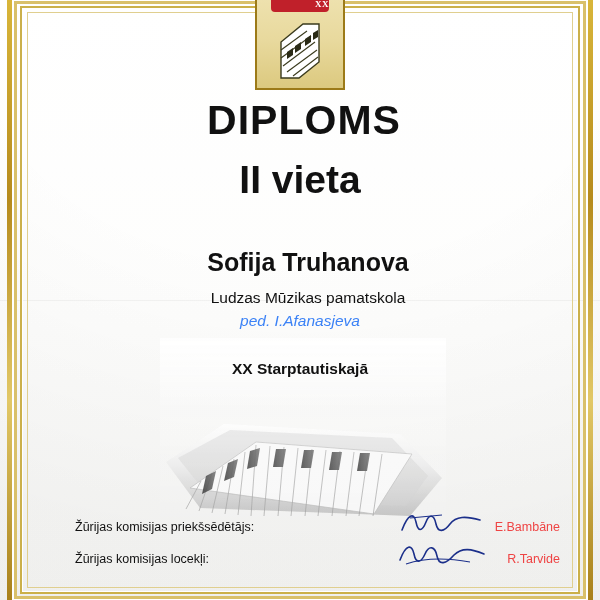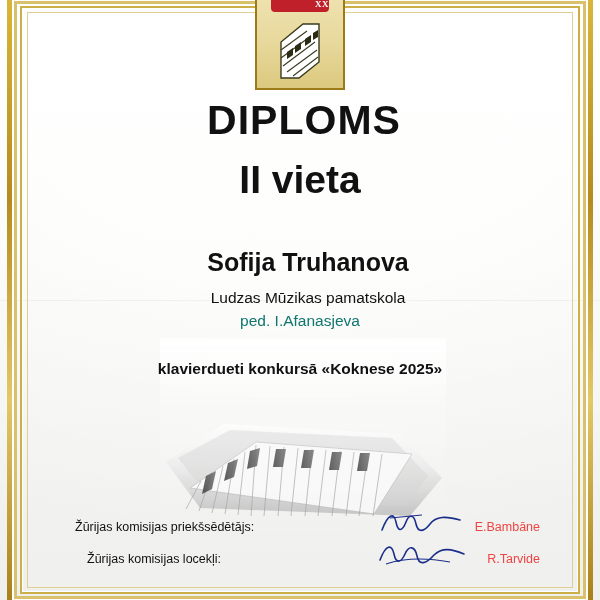--- a/index.html
+++ b/index.html
@@ -155,21 +155,22 @@
     left: 16px; right: 0;
     top: 289px;
     font-size: 15.5px;
     color: #111111;
   }
   .teacher {
     position: absolute;
     left: 0; right: 0;
     top: 312px;
     font-size: 15.5px;
-    color: #0f766e;
+    color: #3b82f6;
+    font-style: italic;
   }
 
   .event {
     position: absolute;
     left: 60px;
     right: 60px;
     top: 358px;
     font-weight: bold;
     font-size: 15.5px;
     line-height: 22px;
@@ -179,26 +180,26 @@
 
   .signatures {
     position: absolute;
     left: 0; right: 0;
     bottom: 0;
     height: 90px;
   }
   .sig-row {
     position: absolute;
     left: 75px;
-    right: 60px;
+    right: 40px;
     height: 26px;
     text-align: right;
   }
   .sig-row.r1 { top: 6px; }
-  .sig-row.r2 { top: 38px; margin-left: 12px; }
+  .sig-row.r2 { top: 38px; }
   .sig-label {
     position: absolute;
     left: 0;
     top: 4px;
     font-size: 12.5px;
     color: #111111;
   }
   .sig-name {
     position: absolute;
     right: 0;
@@ -319,21 +320,21 @@
   </div>
 
   <div class="content">
     <div class="title">DIPLOMS</div>
     <div class="place">II vieta</div>
     <div class="recipient">Sofija Truhanova</div>
     <div class="school">Ludzas Mūzikas pamatskola</div>
     <div class="teacher">ped. I.Afanasjeva</div>
 
     <div class="event">
-      <div>klavierdueti  konkursā «Koknese 2025»</div>
+      <div>XX  Starptautiskajā</div>
     </div>
   </div>
 
   <div class="signatures">
 
     <div class="sig-row r1">
       <div class="sig-label">Žūrijas komisijas priekšsēdētājs:</div>
       <div class="sig-mark">
         <svg width="92" height="30" viewBox="0 0 92 30">
           <path d="M6,22 C12,6 18,4 20,14 C22,24 26,24 30,14 C33,6 38,6 40,16 C42,25 48,24 54,16 C60,8 70,8 84,12" fill="none" stroke="#1b2f8a" stroke-width="1.6" stroke-linecap="round"></path>

